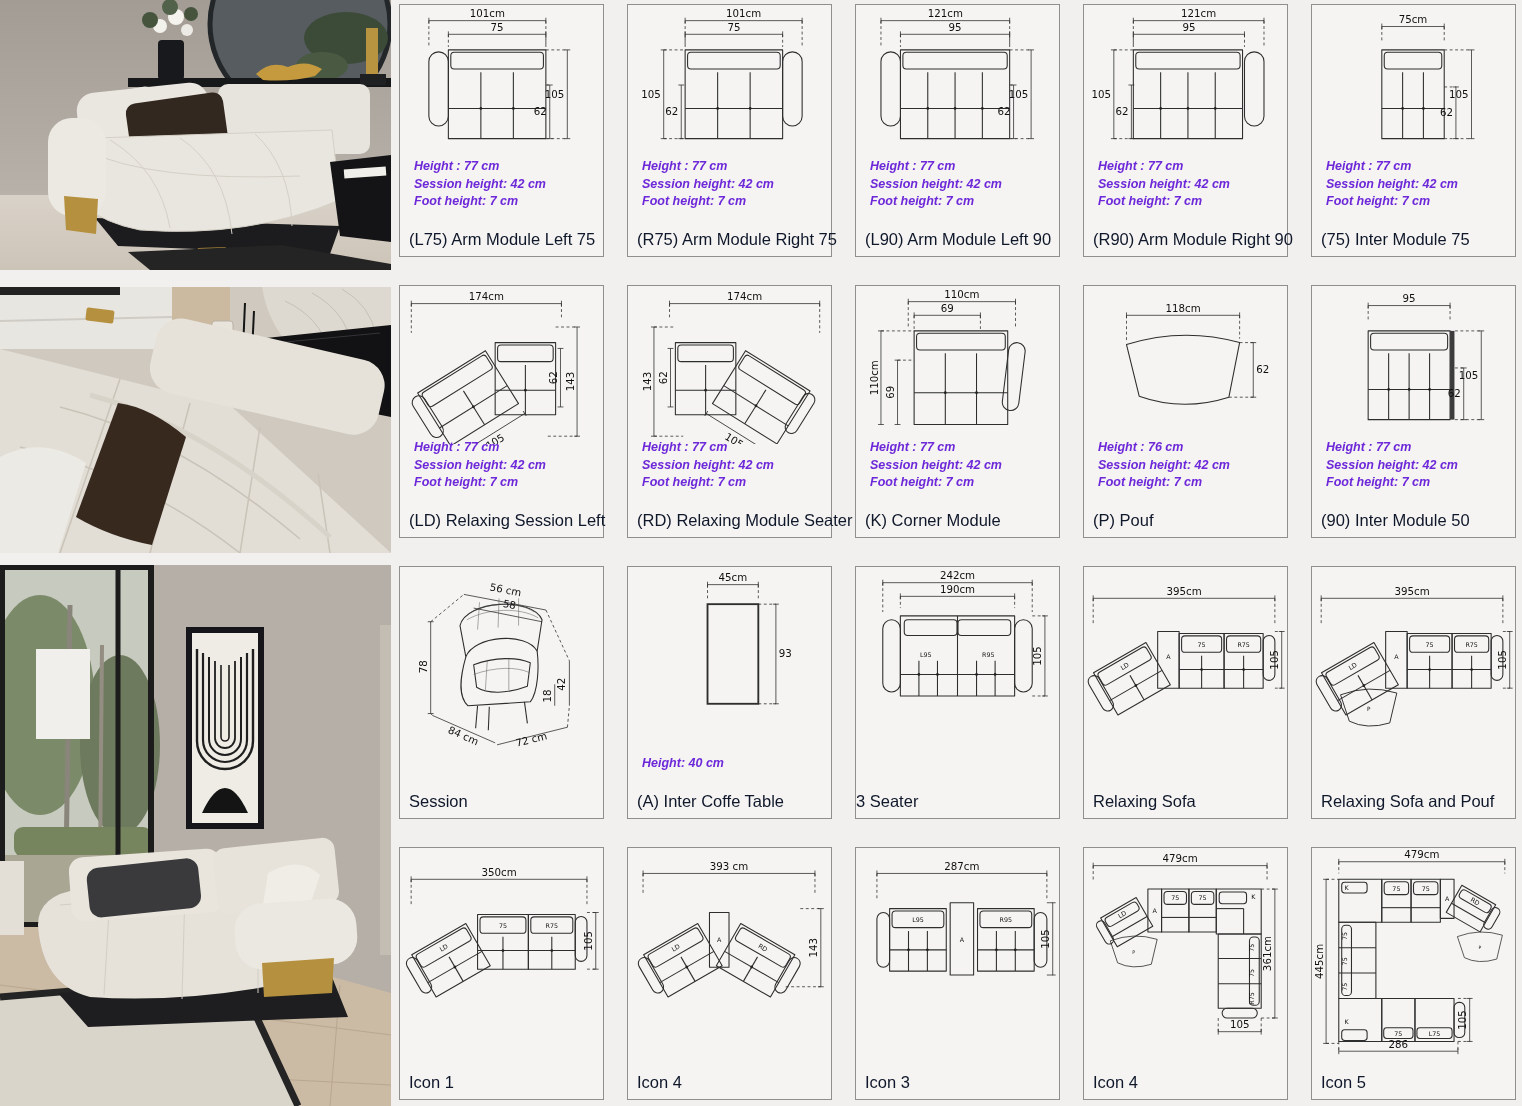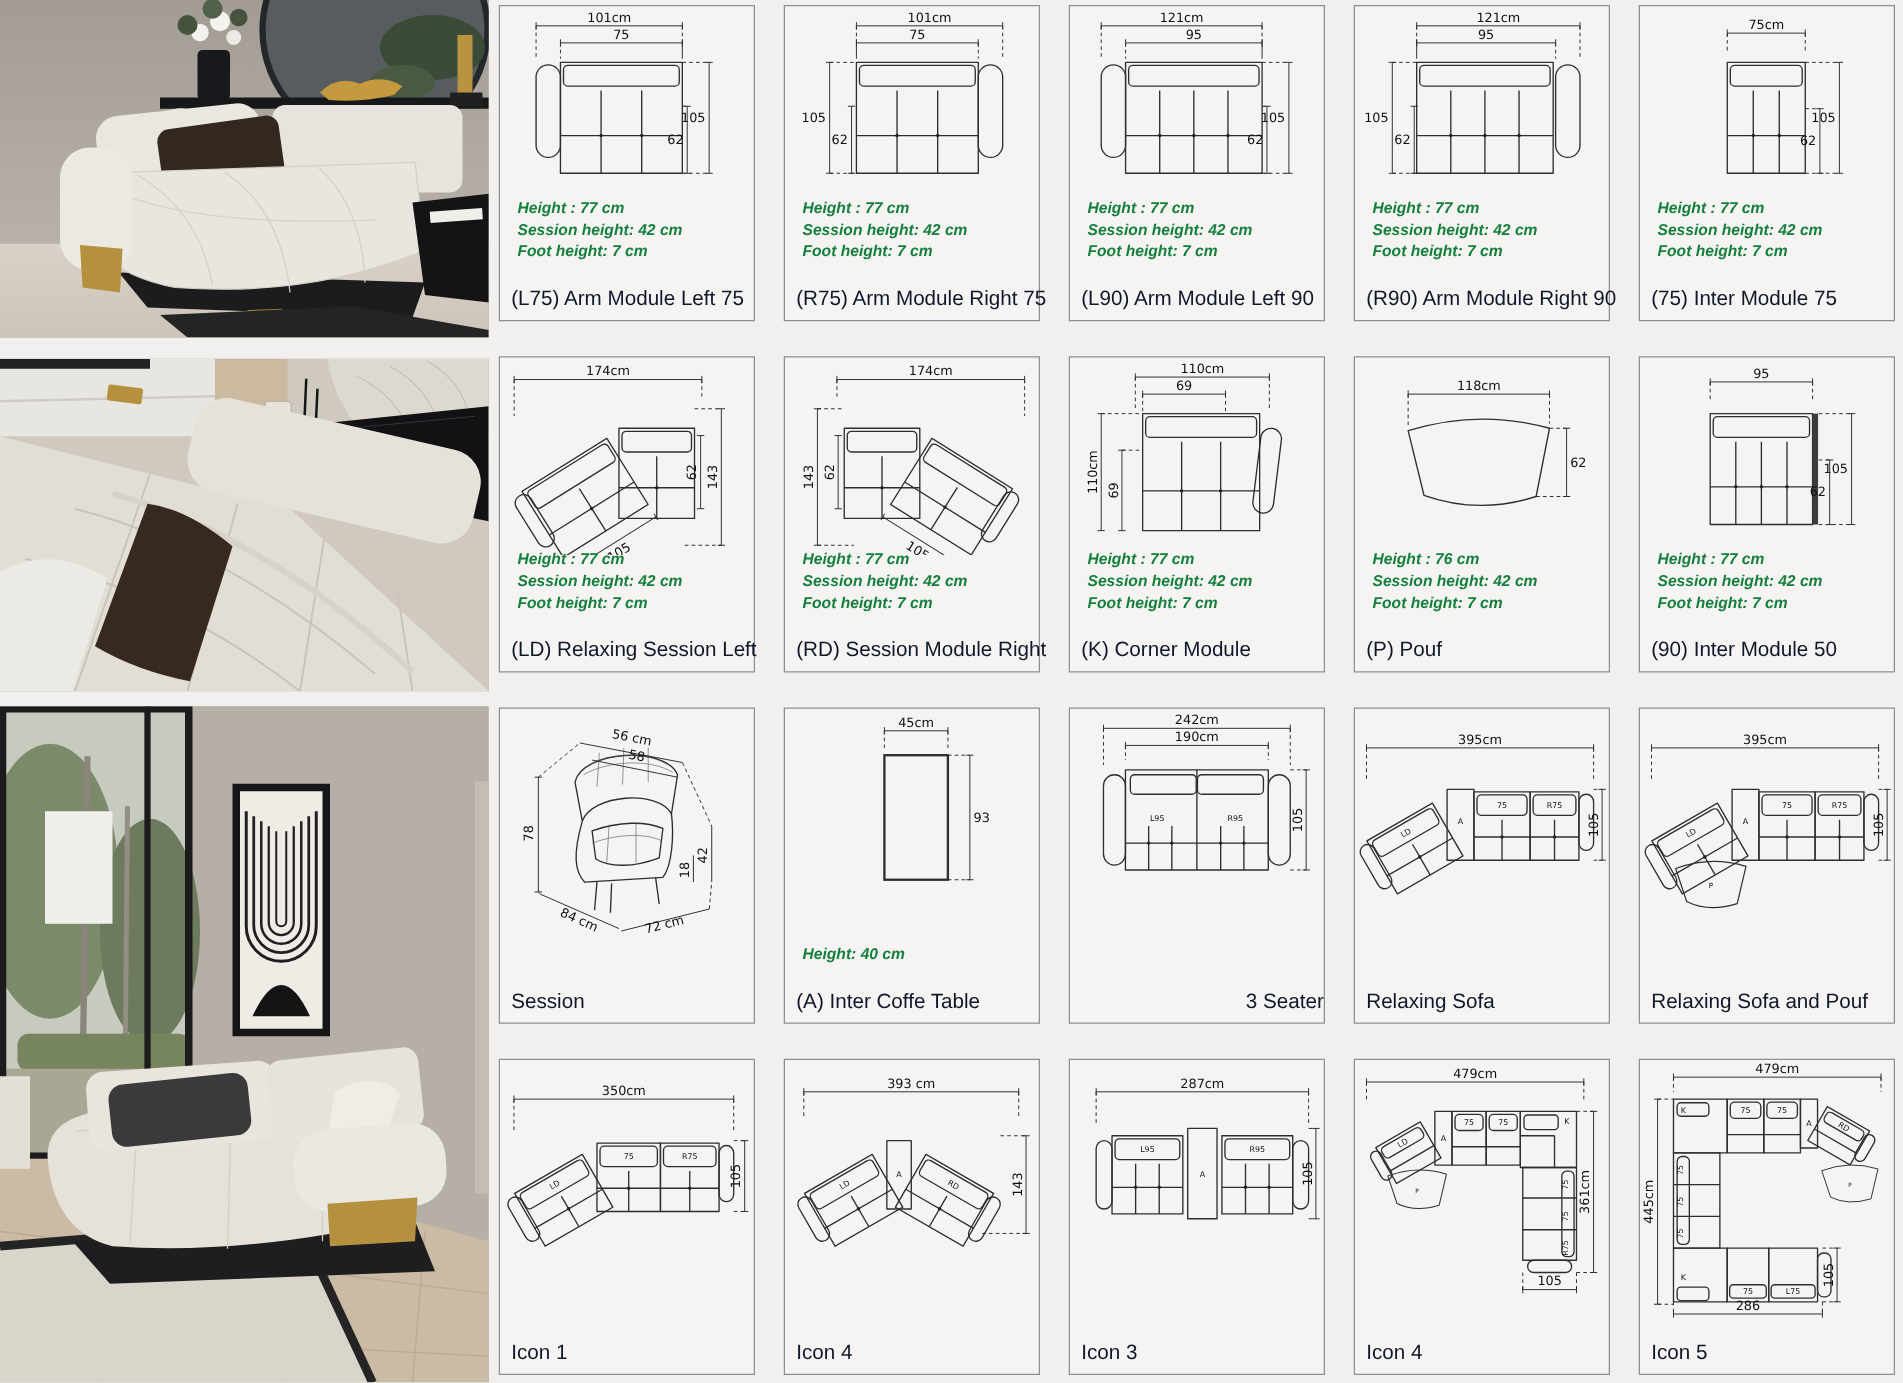--- a/index.html
+++ b/index.html
@@ -8,25 +8,25 @@
   .photo{position:absolute;left:0;width:391px;overflow:hidden;background:#b9b3ab}
   .photo svg{display:block}
   #photo-1{top:0;height:270px}
   #photo-2{top:287px;height:266px}
   #photo-3{top:565px;height:541px}
   .grid{position:absolute;left:399px;top:4px;display:grid;grid-template-columns:repeat(5,205px);grid-template-rows:repeat(4,253px);column-gap:23px;row-gap:28px}
   .card{position:relative;background:#f5f4f2;border:1px solid #8f8f8f;box-sizing:border-box}
   .dg{display:block;margin:2px auto 0 auto;width:201px}
   .r12{height:156px}
   .r34{height:210px}
-  .specs{position:absolute;left:14px;bottom:46px;font-size:12.5px;line-height:1.38;color:#15803d}
+  .specs{position:absolute;left:14px;bottom:46px;font-size:12.5px;line-height:1.38;color:#6d28d9}
   .specs i{display:block;font-style:italic;font-weight:bold}
   .specs i:empty{display:none}
   .title{position:absolute;left:9px;bottom:7px;font-size:16.5px;color:#0f172a;white-space:nowrap}
-  .title.center{left:0;right:0;text-align:right}
+  .title.center{left:0;right:0;text-align:left}
   
   .ln{stroke:#2e2e2e;stroke-width:1.1;fill:none;stroke-linejoin:round}
   .ln2{stroke:#2e2e2e;stroke-width:1.9;fill:none}
   .dm{stroke:#2e2e2e;stroke-width:.8;fill:none}
   .dd{stroke:#2e2e2e;stroke-width:.8;fill:none;stroke-dasharray:3 2.6}
   .dd2{stroke:#555;stroke-width:.5;fill:none}
   text.dim{font:10.5px "DejaVu Sans",sans-serif;fill:#0f0f0f}
   text.lbl{font:6.5px "DejaVu Sans",sans-serif;fill:#0f0f0f}
 </style>
 </head>
@@ -423,21 +423,21 @@
         <line class="dm" x1="39" y1="122" x2="45" y2="122"></line>
         <text class="dim" transform="rotate(-90 38.5 92)" x="38.5" y="92" text-anchor="middle">62</text>
         <line class="dd" x1="25" y1="40" x2="47" y2="40"></line>
         <line class="dd" x1="25" y1="152" x2="55" y2="152"></line>
       </svg>
       <div class="specs">
         <i>Height  : 77 cm</i>
         <i>Session height: 42 cm</i>
         <i>Foot height: 7 cm</i>
       </div>
-      <div class="title">(RD) Session Module Right</div>
+      <div class="title">(RD) Relaxing Module Seater</div>
     </div>
   <div class="card">
       <svg class="dg r12" viewBox="0 0 205 160">
         <rect class="ln" x="58" y="44" width="96" height="96"></rect>
         <rect class="ln" x="60.5" y="46.5" width="91" height="17" rx="3.5"></rect>
         <line class="ln" x1="90" y1="67" x2="90" y2="140"></line>
         <line class="ln" x1="122" y1="67" x2="122" y2="140"></line>
         <line class="ln" x1="58" y1="107.36" x2="154" y2="107.36"></line>
         <circle cx="90" cy="107.36" r="1.4" fill="#222"></circle>
         <circle cx="122" cy="107.36" r="1.4" fill="#222"></circle>

